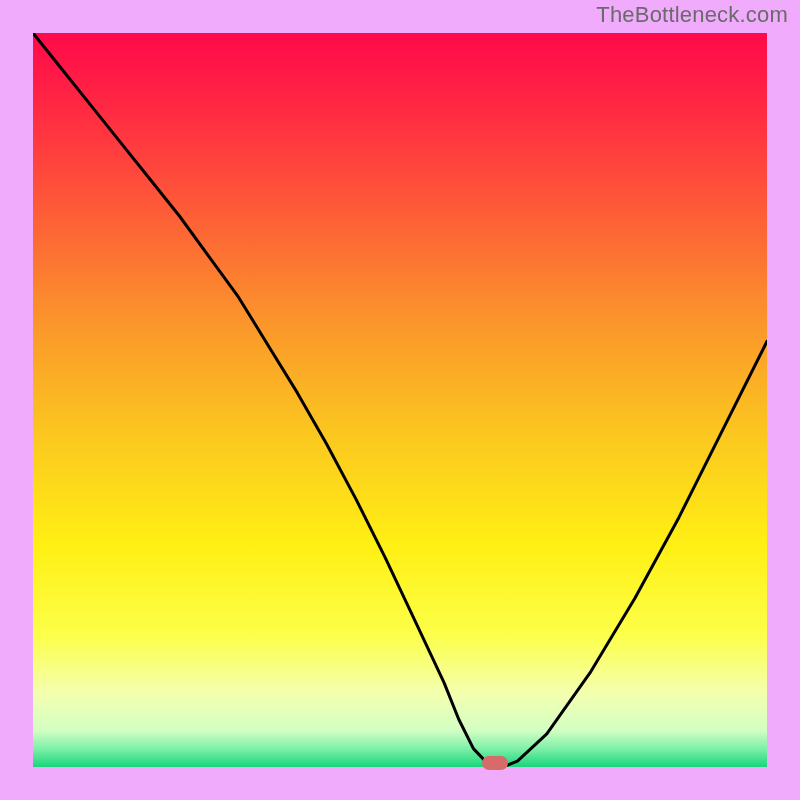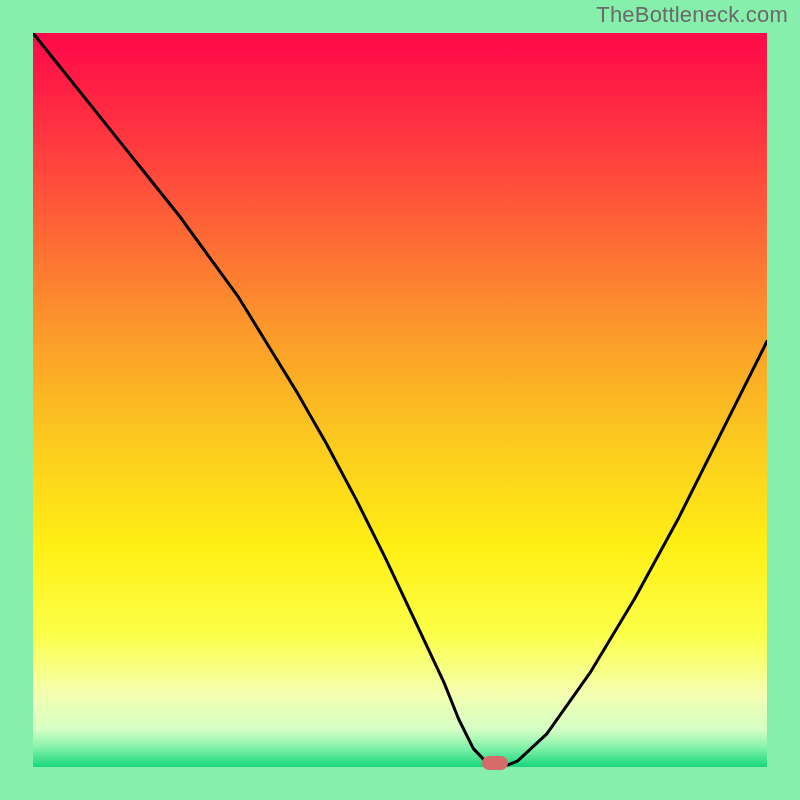--- a/index.html
+++ b/index.html
@@ -8,21 +8,21 @@
     width: 800px;
     height: 800px;
     background: #000;
     overflow: hidden;
     font-family: Arial, Helvetica, sans-serif;
   }
   .frame {
     position: relative;
     width: 800px;
     height: 800px;
-    background: #86efac;
+    background: #f0abfc;
   }
   .watermark {
     position: absolute;
     top: 2px;
     right: 12px;
     color: #6a6a6a;
     font-size: 22px;
     font-weight: 500;
     letter-spacing: 0.2px;
     z-index: 20;

